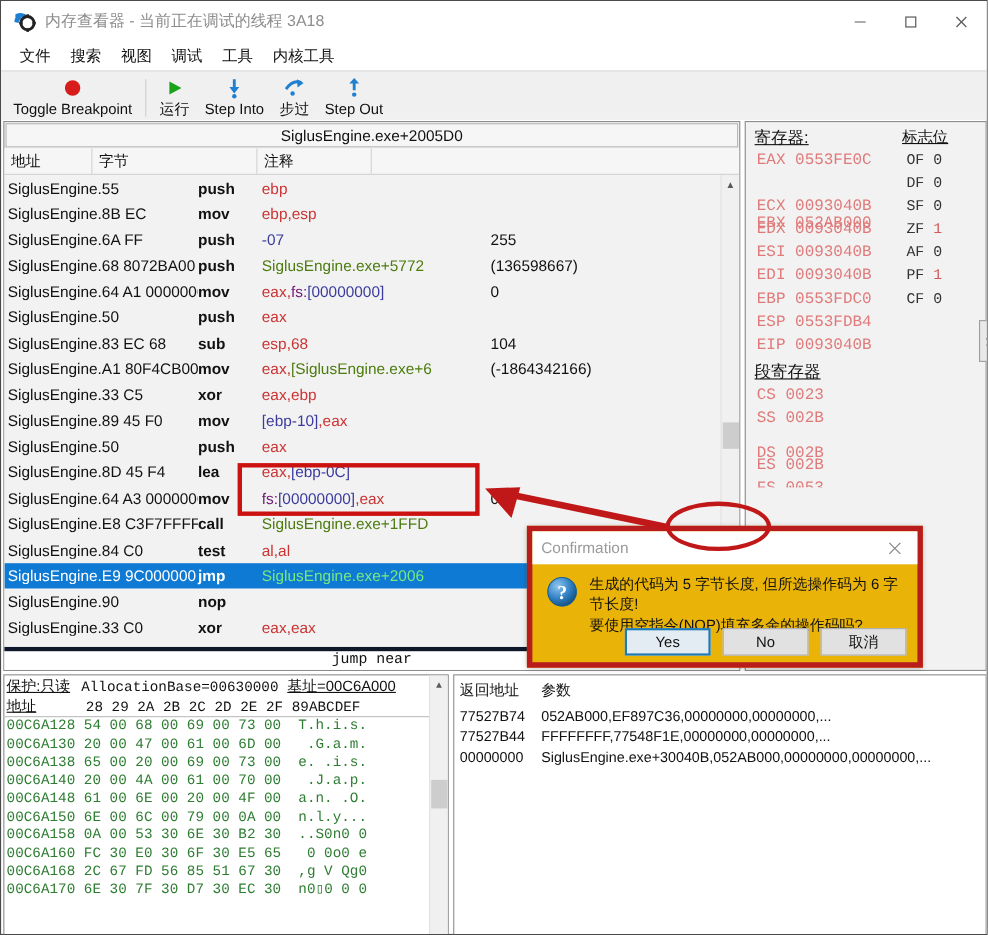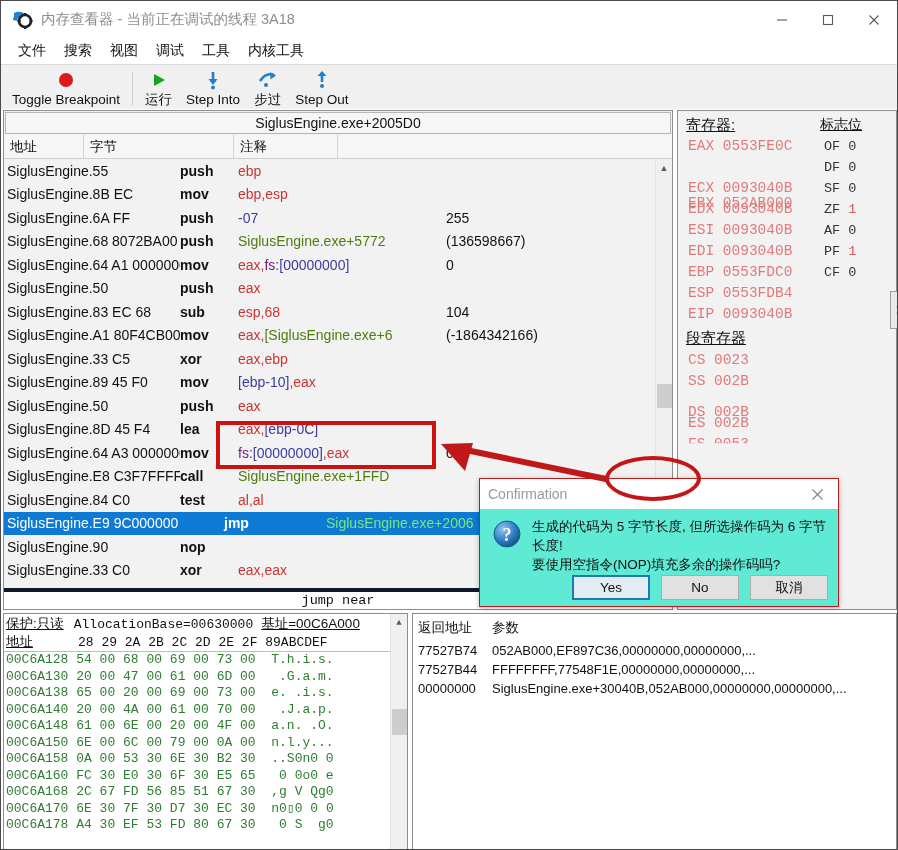--- a/index.html
+++ b/index.html
@@ -60,21 +60,21 @@
   }
   .colhdr {
     height:24px; display:flex; background:#f6f6f6;
     border-bottom:1px solid #cfcfcf; position:relative;
   }
   .colhdr .c { font-size:13.5px; color:#111; padding:3px 0 0 6px; border-right:1px solid #d3d3d3; }
   .c0 { width:80px; } .c1 { width:150px; } .c2 { width:200px; } .c3 { width:104px; } .c4 { flex:1; border-right:none !important; }
   .rowsWrap { flex:1; position:relative; overflow:hidden; background:#f2f2f2; }
   .rows { position:absolute; left:0; top:0; right:17px; }
   .drow { height:23.5px; display:flex; align-items:center; font-size:14px; white-space:nowrap; position:relative; }
-  .drow.sel { background:#0f7ad4;gap:44px; }
+  .drow.sel { background:#0f7ad4; }
   .drow .addr { width:176px; padding-left:3px; color:#111; overflow:hidden; }
   .drow.sel .addr { color:#ffffff; }
   .drow .mnem { width:58px; color:#111; font-weight:bold; }
   .drow.sel .mnem { color:#ffffff; }
   .drow .ops { width:208px; overflow:hidden; }
   .drow .cmt { color:#111; }
   .op-reg { color:#cb3434; }
   .op-num { color:#3b3b9e; }
   .op-sym { color:#4d7c0f; }
   .op-pl  { color:#701a75; }
@@ -127,21 +127,21 @@
     border:1px solid #8d8d8d; background:#ffffff; overflow:hidden;
   }
   .stk-hdr { display:flex; font-size:13.5px; color:#111; padding:5px 0 4px 5px; }
   .stk-hdr .h1 { width:74px; }
   .stkrow { display:flex; font-size:13px; color:#111; line-height:19px; padding-left:5px; white-space:nowrap; }
   .stkrow .r { width:74px; }
 
   
   .dialog {
     position:absolute; left:478px; top:368px; width:360px; height:129px;
-    background:#5eead4; border:1px solid #b91c1c;
+    background:#eab308; border:5px solid #b91c1c;
     box-shadow:0 1px 5px rgba(0,0,0,.28);
     z-index:40;
   }
   .dlg-title { height:30px; background:#ffffff; display:flex; align-items:center; position:relative; }
   .dlg-title .t { font-size:14px; color:#9a9a9a; padding-left:8px; }
   .dlg-close { position:absolute; right:4px; top:0; width:34px; height:30px; display:flex; align-items:center; justify-content:center; color:#7d7d7d; }
   .dlg-body { display:flex; padding:8px 10px 0 12px; }
   .qicon { width:30px; height:30px; flex:none; margin-top:2px; }
   .dlg-msg { font-size:13.5px; color:#111; line-height:19px; padding-left:10px; }
   .dlg-btns { position:absolute; left:0; right:0; bottom:6px; display:flex; justify-content:flex-end; padding-right:10px; gap:11px; }
@@ -444,21 +444,20 @@
           <div class="memrow">00C6A128 54 00 68 00 69 00 73 00  T.h.i.s.</div>
           <div class="memrow">00C6A130 20 00 47 00 61 00 6D 00   .G.a.m.</div>
           <div class="memrow">00C6A138 65 00 20 00 69 00 73 00  e. .i.s.</div>
           <div class="memrow">00C6A140 20 00 4A 00 61 00 70 00   .J.a.p.</div>
           <div class="memrow">00C6A148 61 00 6E 00 20 00 4F 00  a.n. .O.</div>
           <div class="memrow">00C6A150 6E 00 6C 00 79 00 0A 00  n.l.y...</div>
           <div class="memrow">00C6A158 0A 00 53 30 6E 30 B2 30  ..S0n0 0</div>
           <div class="memrow">00C6A160 FC 30 E0 30 6F 30 E5 65   0 0o0 e</div>
           <div class="memrow">00C6A168 2C 67 FD 56 85 51 67 30  ,g V Qg0</div>
           <div class="memrow">00C6A170 6E 30 7F 30 D7 30 EC 30  n0▯0 0 0</div>
-          <div class="memrow">00C6A178 A4 30 EF 53 FD 80 67 30   0 S  g0</div>
         </div>
       <div class="vscroll" style="position:absolute;right:0;top:0;bottom:0;">
         <div class="vsb-arrow">▲</div>
         <div class="vsb-thumb" style="top:95px;height:26px;"></div>
 
       </div>
     </div>
 
     <div class="stackview">
       <div class="stk-hdr">

